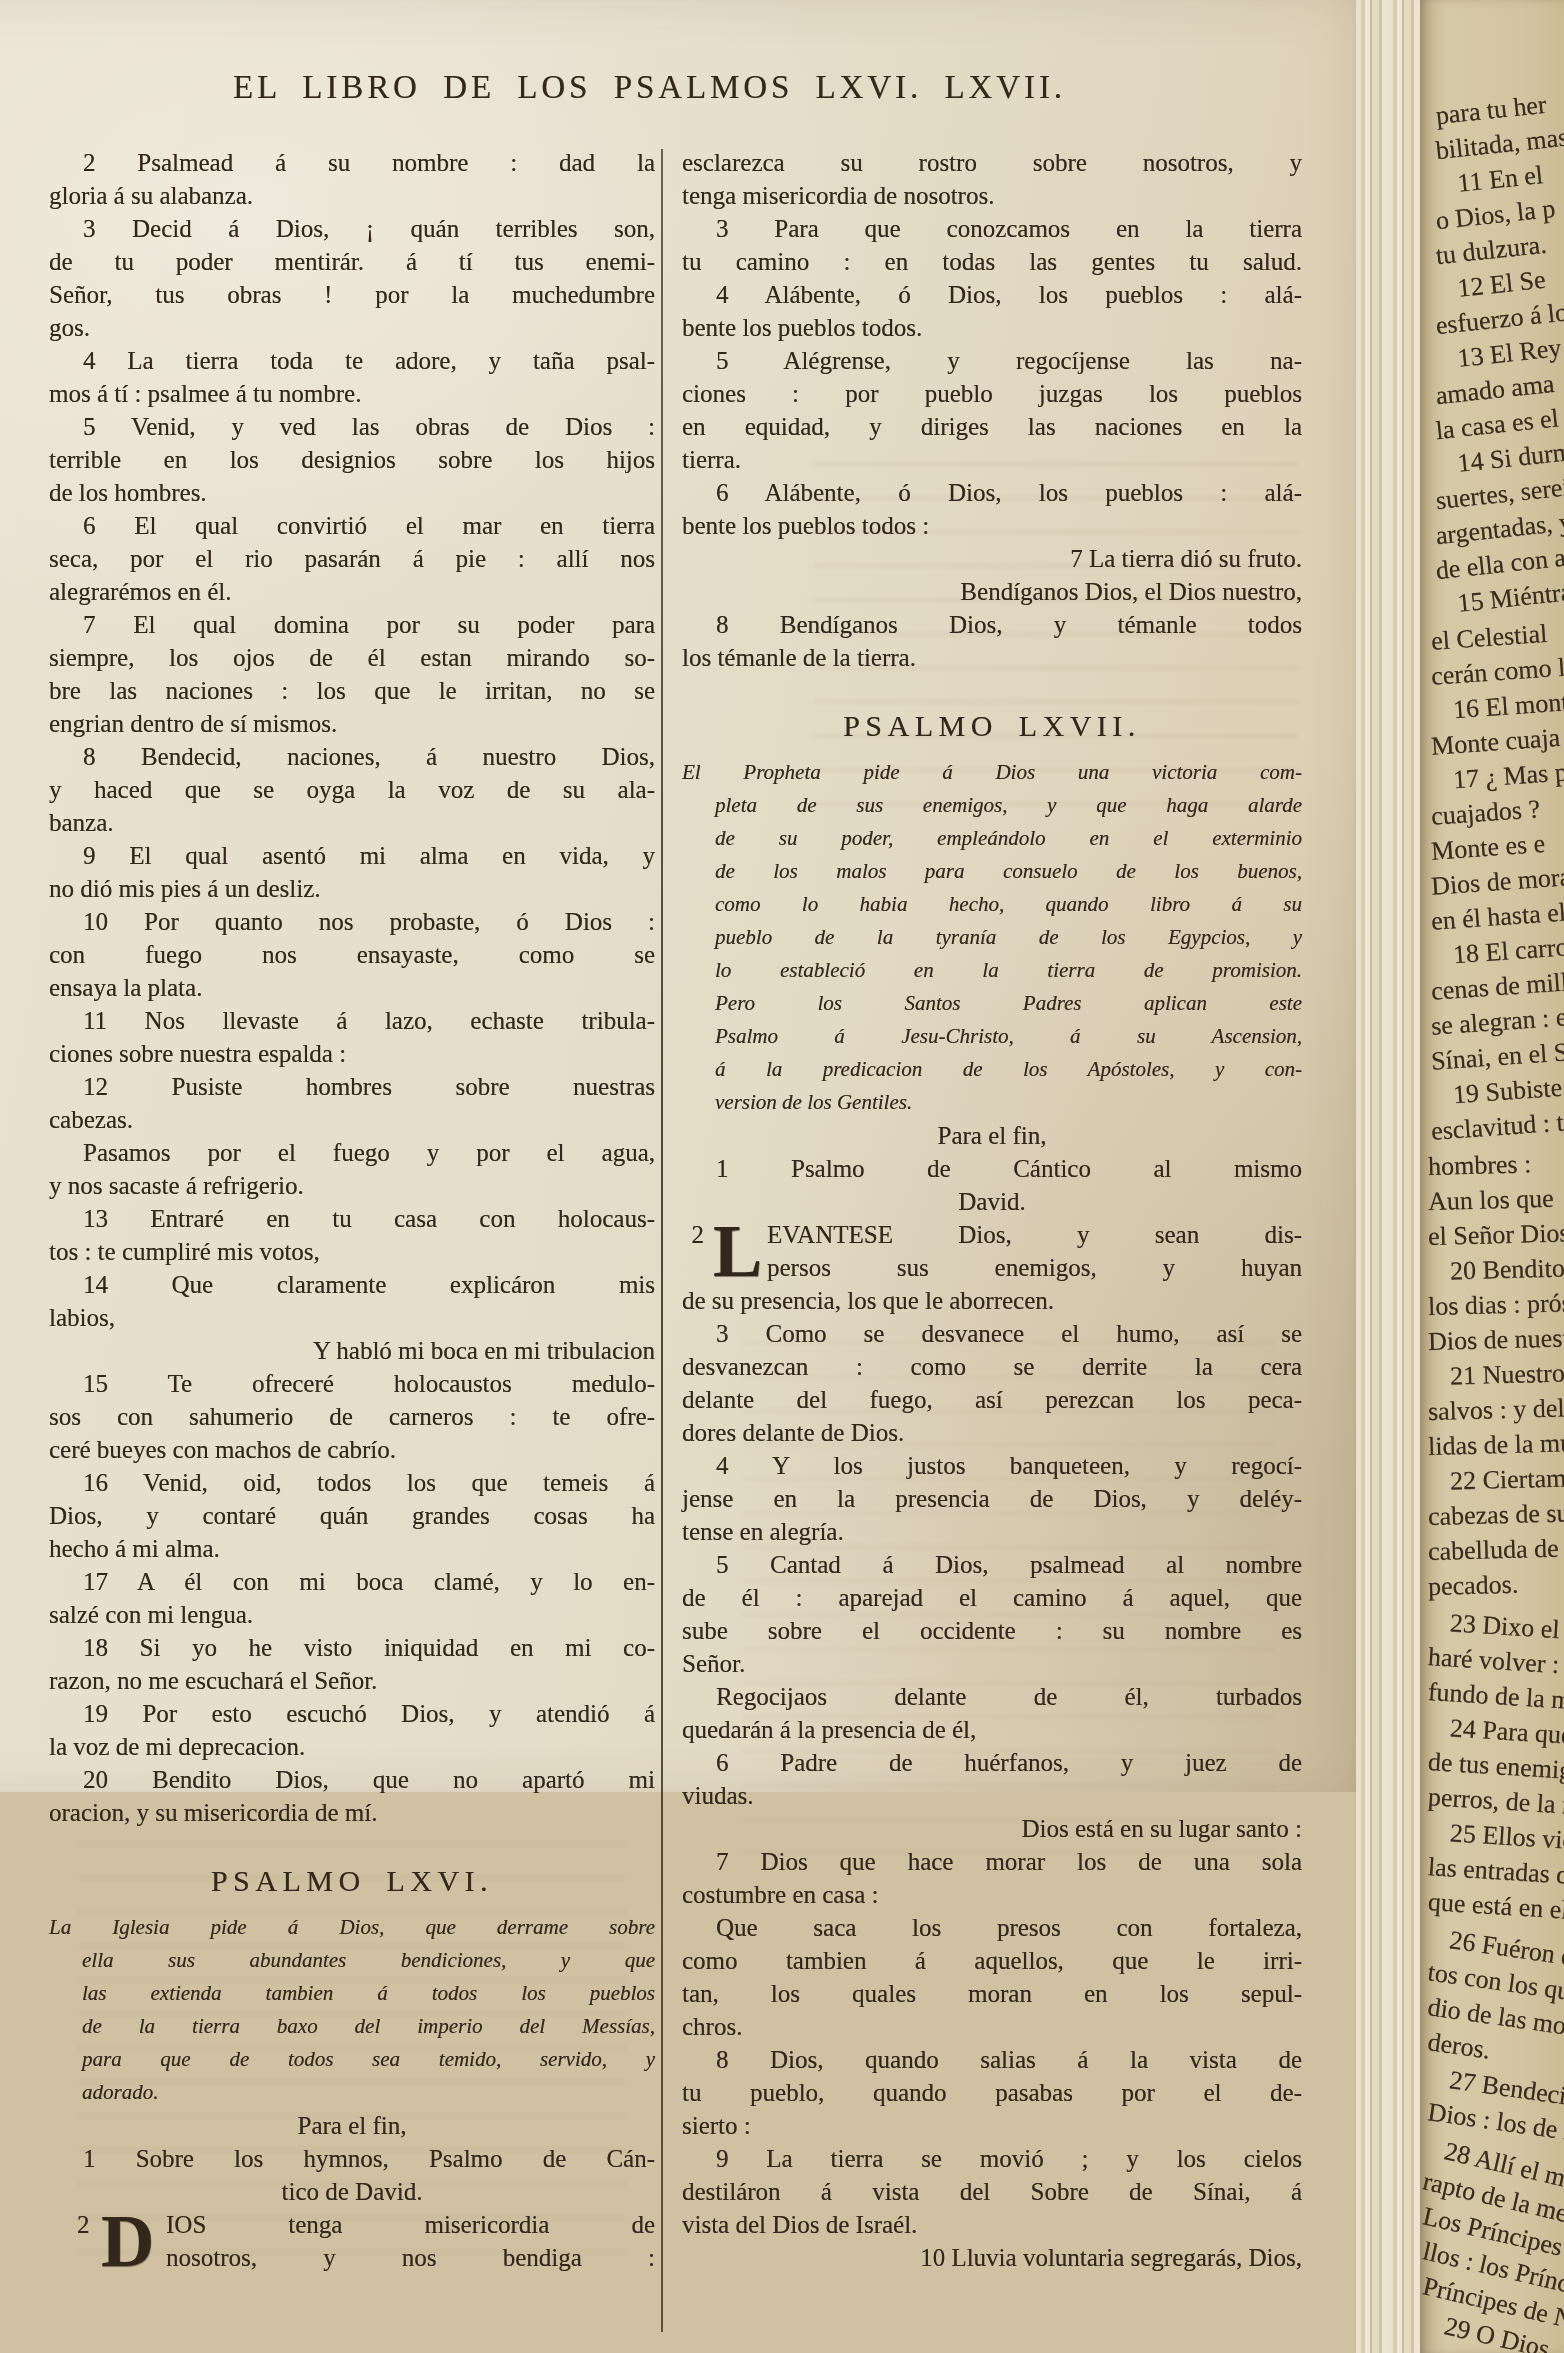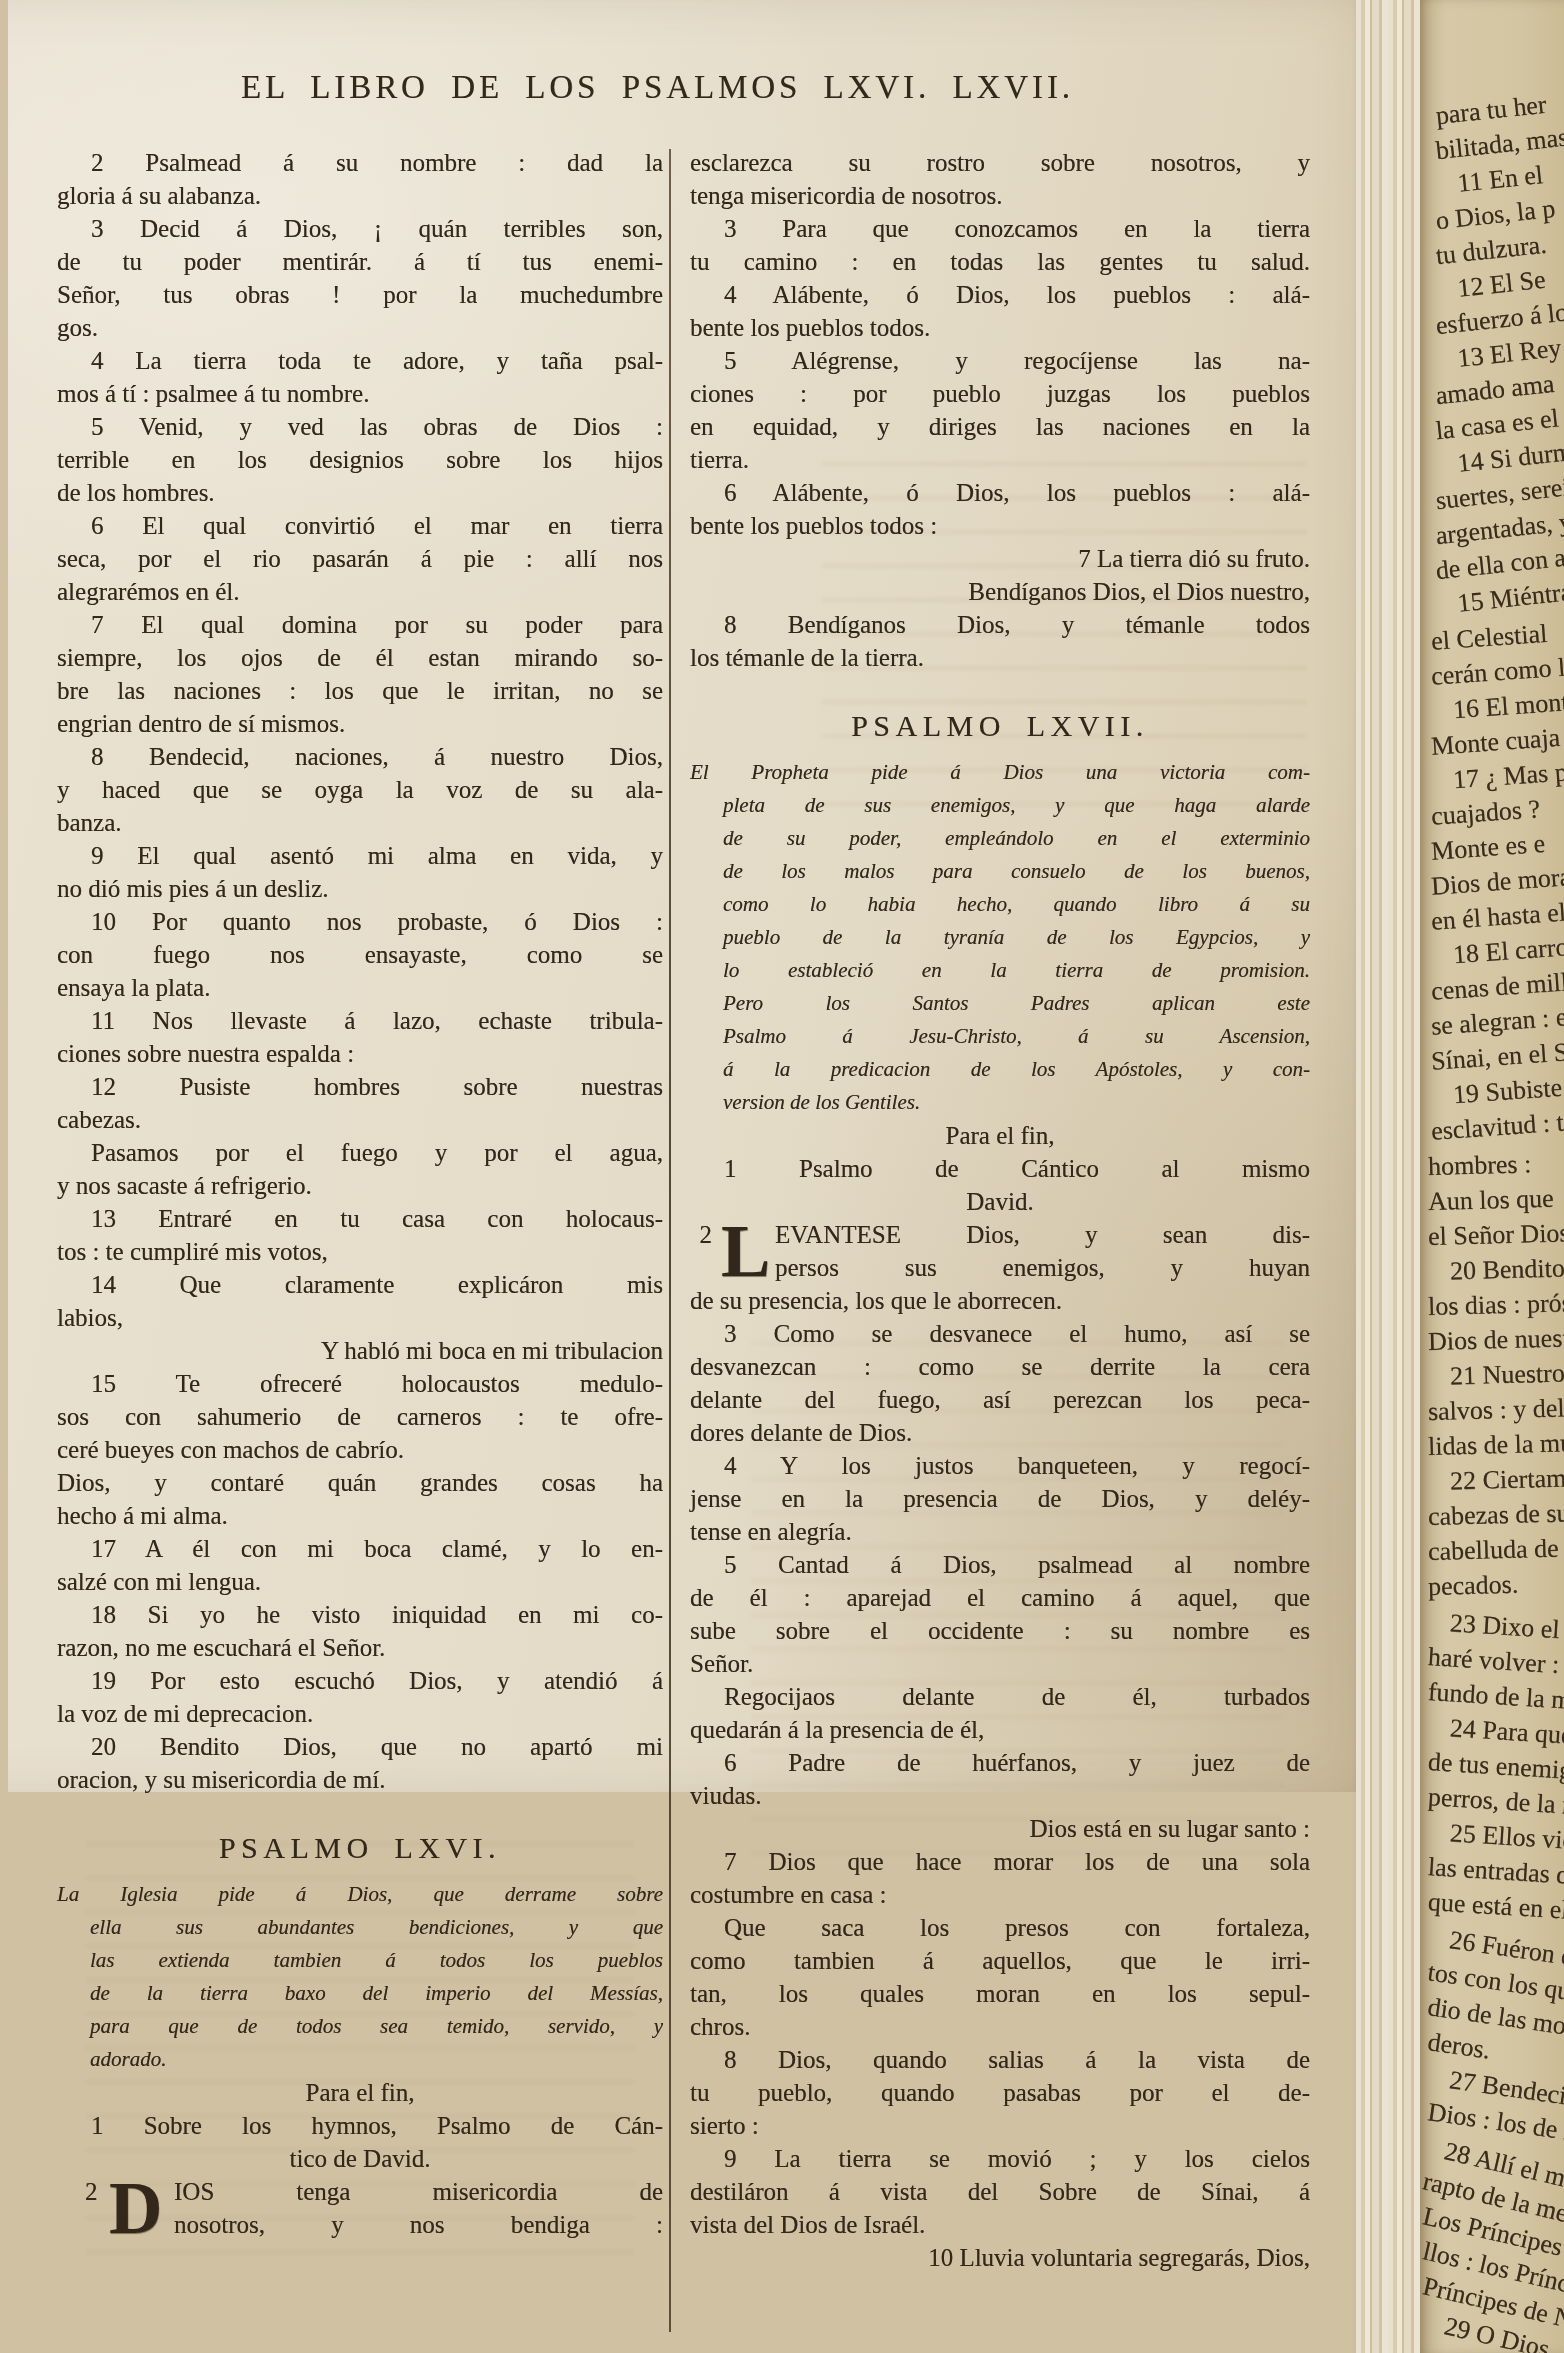--- a/index.html
+++ b/index.html
@@ -3,21 +3,21 @@
 <meta charset="utf-8">
 <style>
   html,body{margin:0;padding:0;}
   body{
     width:1565px;height:2354px;position:relative;overflow:hidden;
     background:#cfc1a2;
     font-family:"Liberation Serif","DejaVu Serif",serif;
   }
   
   .main-page{
-    position:absolute;left:8px;top:0;width:1405px;height:1792px;
+    position:absolute;left:0;top:0;width:1405px;height:1792px;
     background:
       radial-gradient(1017px 704px at 18% 12%, rgba(255,255,255,.30), transparent 62%),
       radial-gradient(782px 1095px at 90% 85%, rgba(110,85,45,.14), transparent 70%),
       linear-gradient(100deg,#eae2d2 0%,#e4dbc7 55%,#dbcfb4 86%,#cfc0a0 100%);
     box-shadow:inset -55px 0 70px -31px rgba(90,70,40,.30);
   }
   .running-head{
     position:absolute;top:69px;left:0;width:1299px;
     text-align:center;font-size:33px;letter-spacing:3.9px;word-spacing:10.2px;
     color:#33281a;text-shadow:0.3px 0.4px 0.6px rgba(40,30,15,.45);
@@ -141,20 +141,21 @@
       <div class="ln t-i">Pasamos por el fuego y por el agua,</div>
       <div class="ln t-l">y nos sacaste á refrigerio.</div>
       <div class="ln t-i">13 Entraré en tu casa con holocaus-</div>
       <div class="ln t-l">tos : te cumpliré mis votos,</div>
       <div class="ln t-i">14 Que claramente explicáron mis</div>
       <div class="ln t-l">labios,</div>
       <div class="ln t-il">Y habló mi boca en mi tribulacion</div>
       <div class="ln t-i">15 Te ofreceré holocaustos medulo-</div>
       <div class="ln t-j">sos con sahumerio de carneros : te ofre-</div>
       <div class="ln t-l">ceré bueyes con machos de cabrío.</div>
+      <div class="ln t-i">16 Venid, oid, todos los que temeis á</div>
       <div class="ln t-j">Dios, y contaré quán grandes cosas ha</div>
       <div class="ln t-l">hecho á mi alma.</div>
       <div class="ln t-i">17 A él con mi boca clamé, y lo en-</div>
       <div class="ln t-l">salzé con mi lengua.</div>
       <div class="ln t-i">18 Si yo he visto iniquidad en mi co-</div>
       <div class="ln t-l">razon, no me escuchará el Señor.</div>
       <div class="ln t-i">19 Por esto escuchó Dios, y atendió á</div>
       <div class="ln t-l">la voz de mi deprecacion.</div>
       <div class="ln t-i">20 Bendito Dios, que no apartó mi</div>
       <div class="ln t-l">oracion, y su misericordia de mí.</div>

